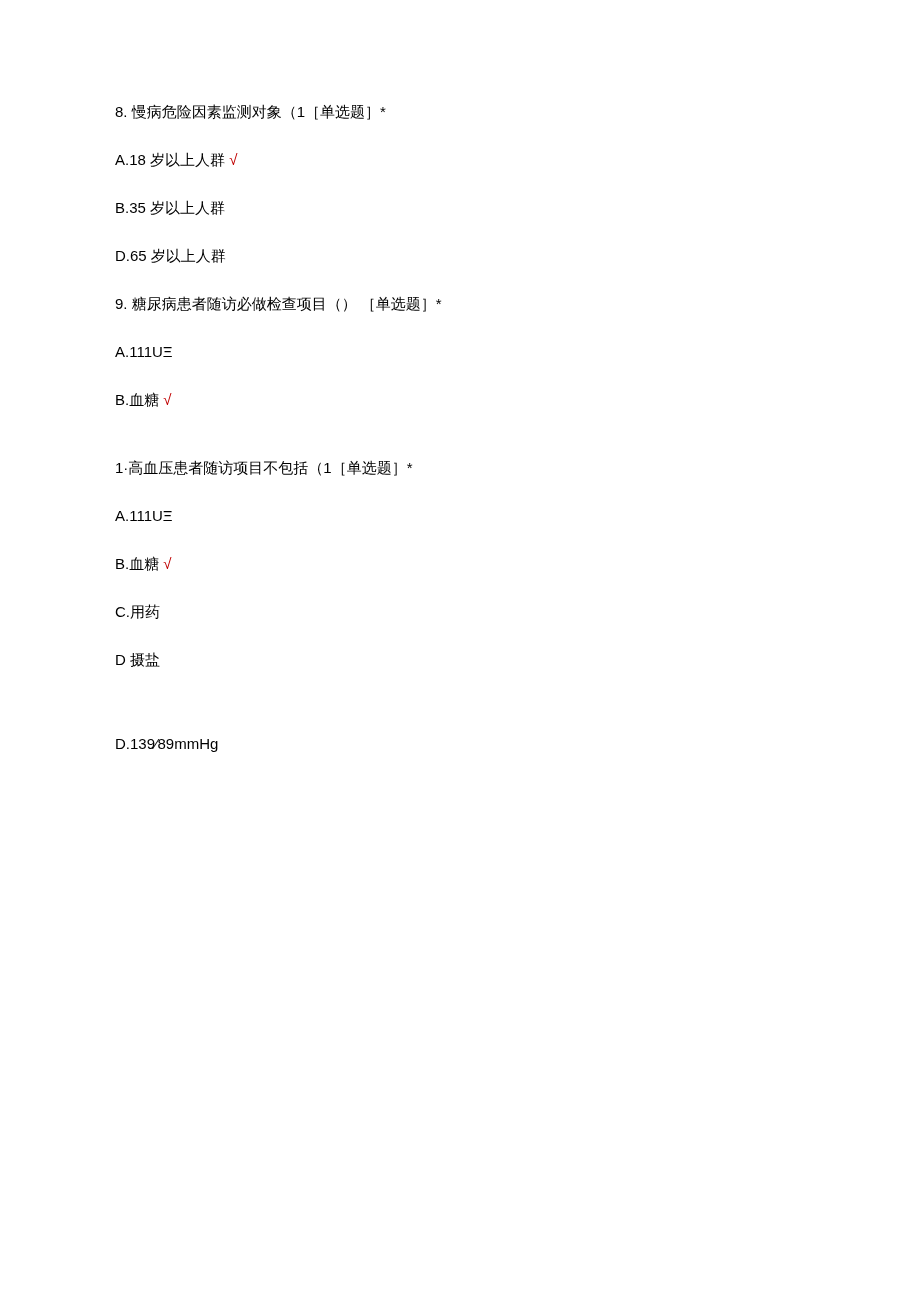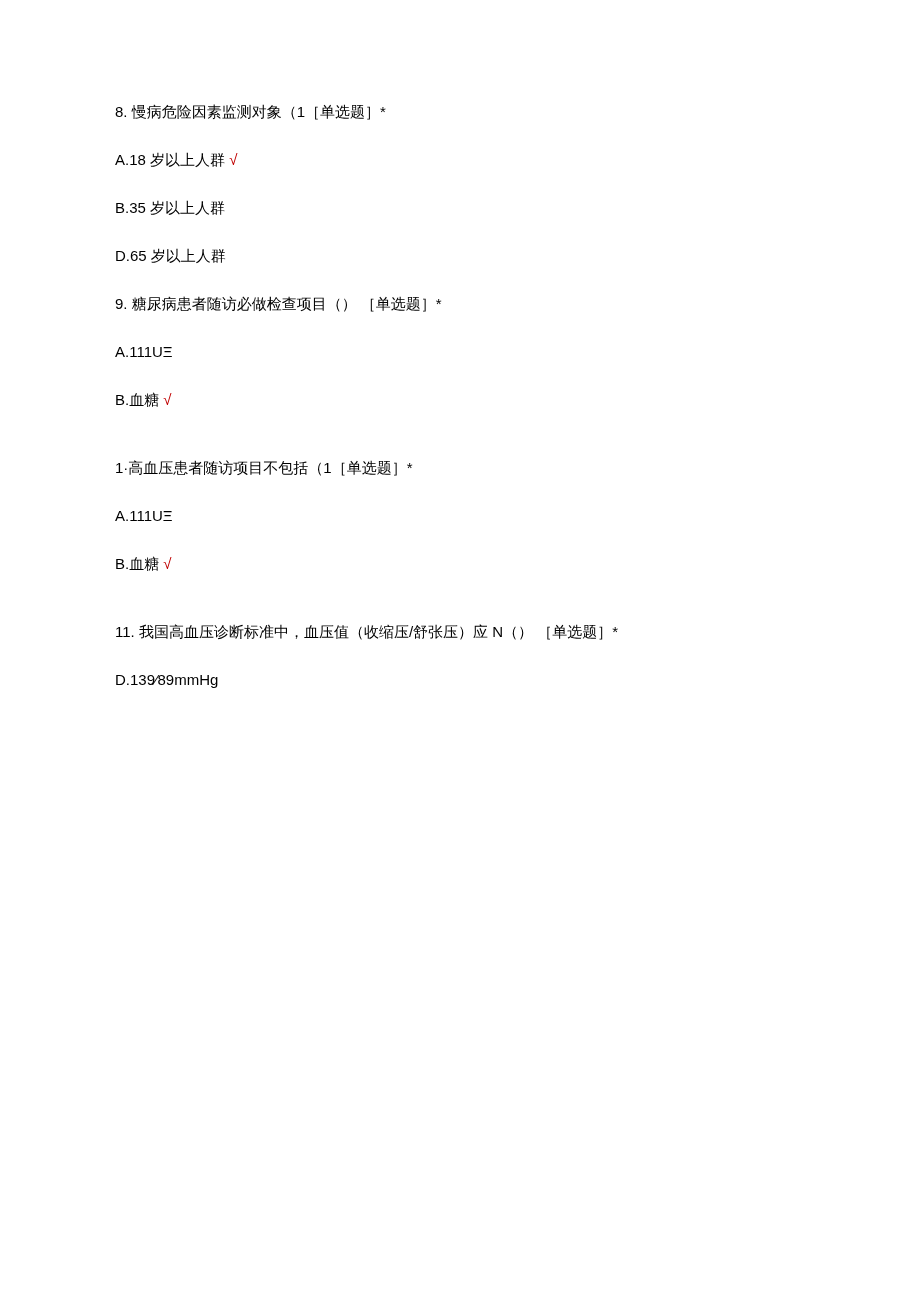--- a/index.html
+++ b/index.html
@@ -76,25 +76,27 @@
   <div class="question-text">
     <span>1·</span><span>高血压患者随访项目不包括（1［单选题］*</span>
   </div>
   <div class="option">
     <span>A.111UΞ</span>
   </div>
   <div class="option">
     <span>B.血糖</span>
     <span class="check-mark">√</span>
   </div>
+  <div class="option">
+    <span>C.用药</span>
+  </div>
+  <div class="option option-last">
+    <span>D 摄盐</span>
+  </div>
 </div>
 
 <div class="spacer"></div>
 
 <div class="question">
-  <div class="question-text">
-    <span>11.</span>
-    <span>我国高血压诊断标准中，血压值（收缩压/舒张压）应 N（） ［单选题］*</span>
-  </div>
   <div class="option">
     <span>D.139⁄89mmHg</span>
   </div>
 </div>
 
 </body></html>

